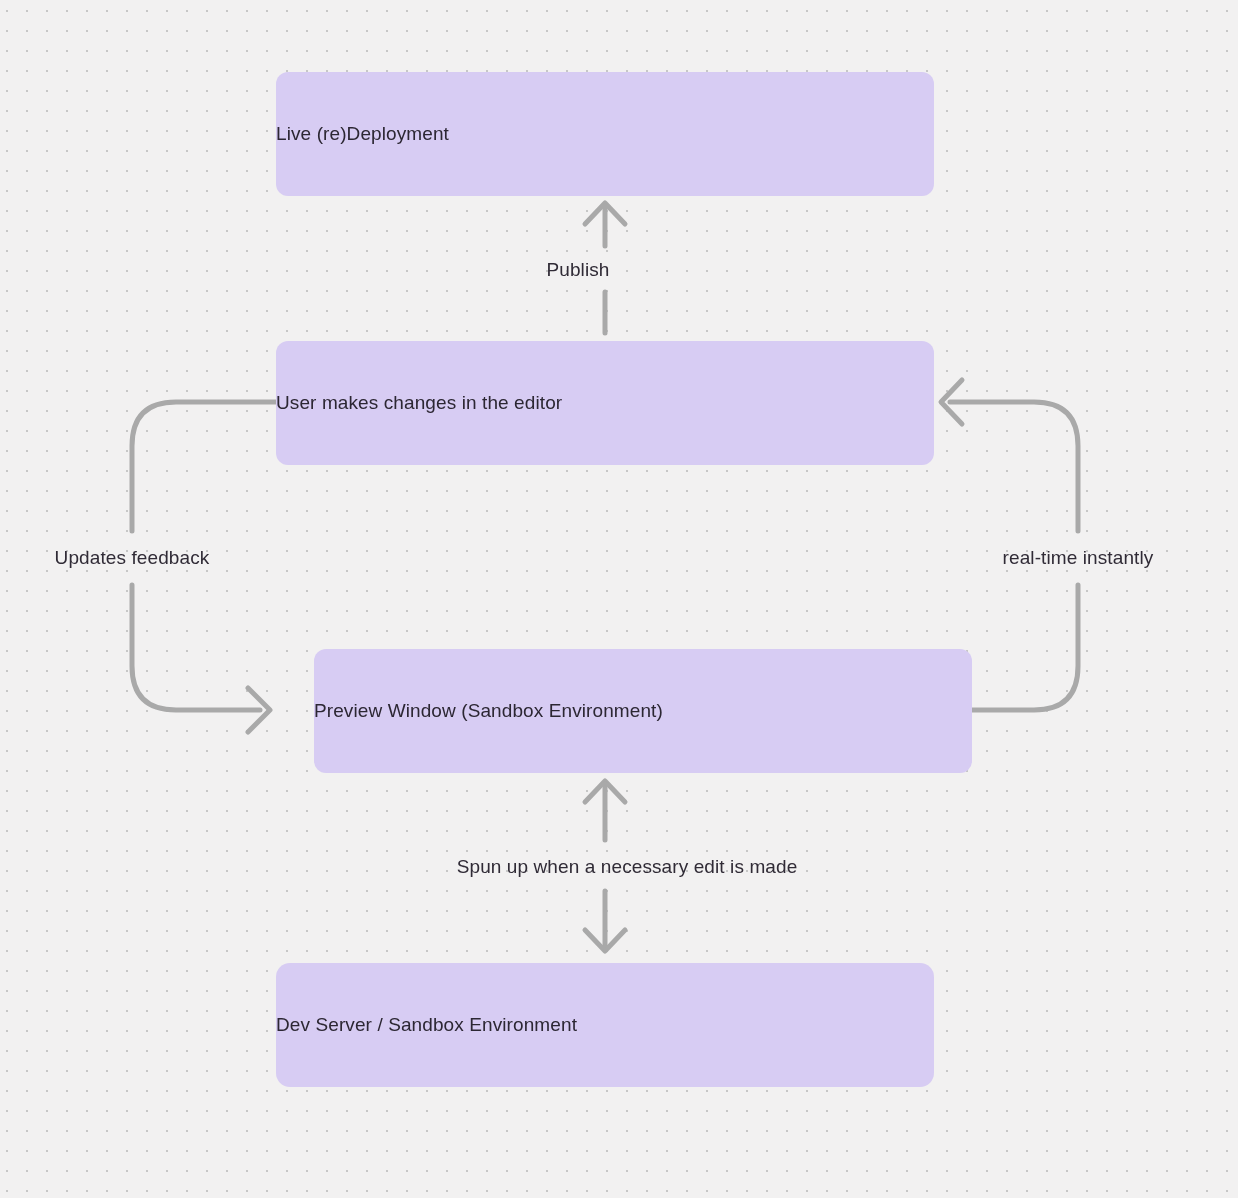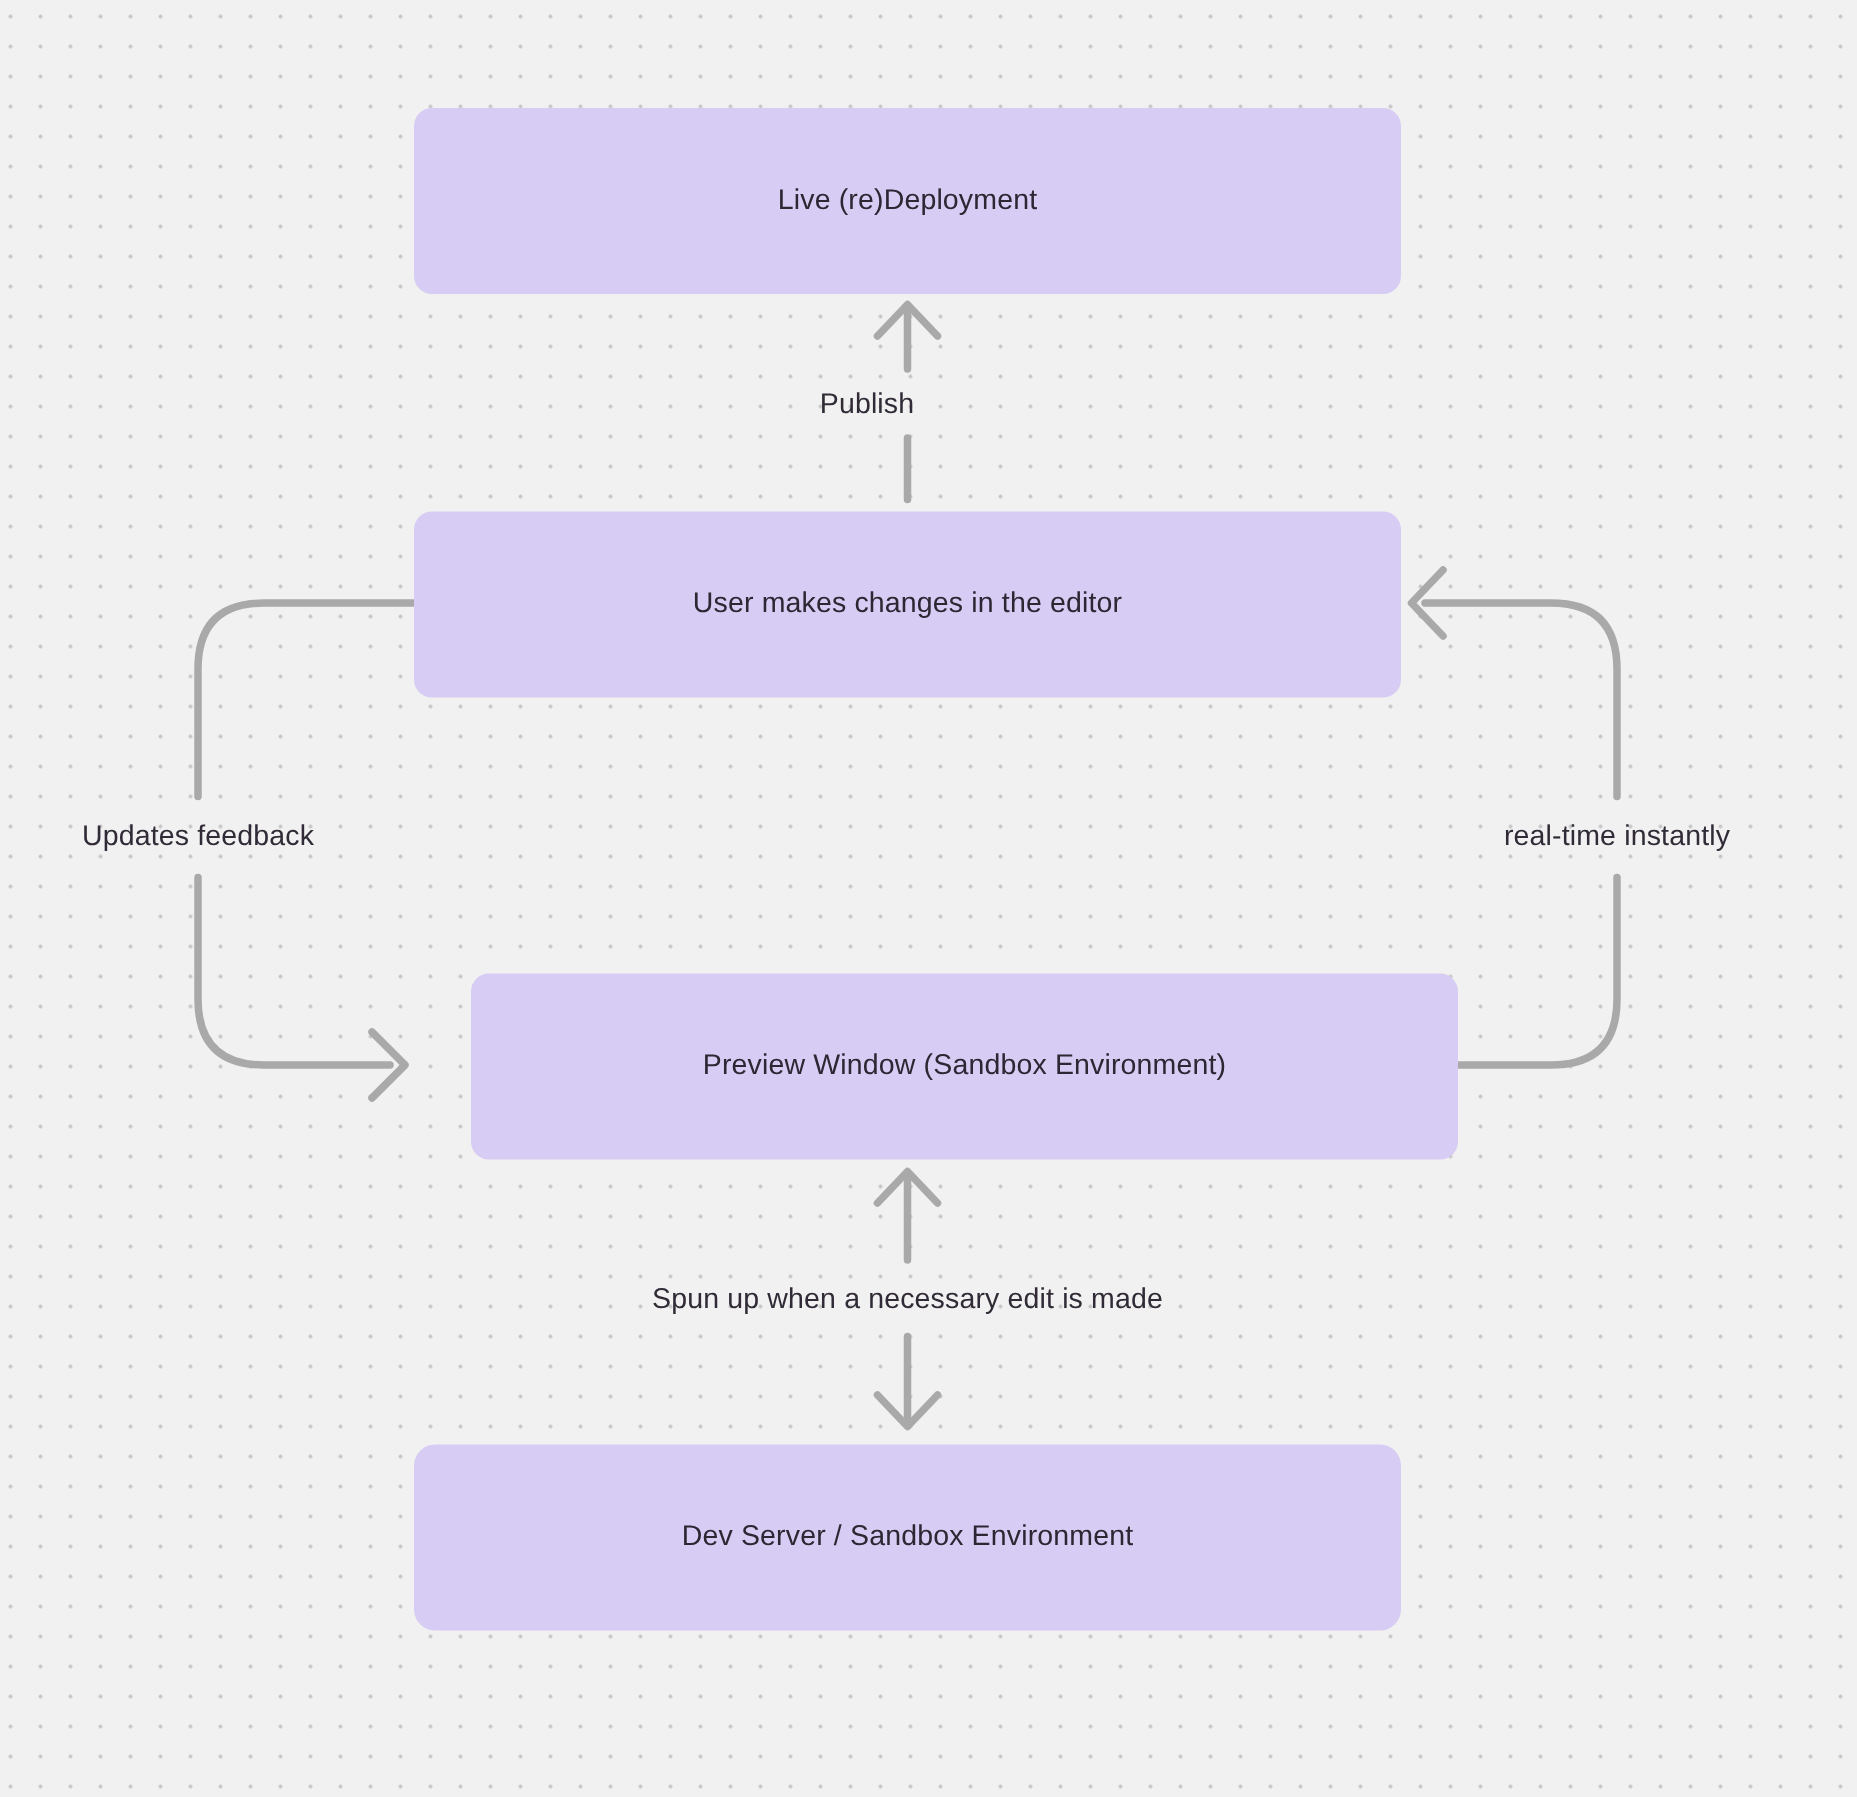--- a/index.html
+++ b/index.html
@@ -35,41 +35,41 @@
   }
   .node {
     position: absolute;
     left: 276px;
     width: 658px;
     height: 124px;
     background: #d7ccf3;
     border-radius: 12px;
     display: flex;
     align-items: center;
-    justify-content: center;
+    justify-content: flex-start;
     font-size: 19px;
     color: #2c2733;
     letter-spacing: 0.1px;
   }
   .node-live    { top: 72px;  }
   .node-user    { top: 341px; }
   .node-preview { top: 649px; margin-left: 38px; }
   .node-dev     { top: 963px; border-radius: 14px; }
   .edge-label {
     position: absolute;
     transform: translate(-50%, -50%);
     font-size: 19px;
     color: #302b36;
     white-space: nowrap;
     letter-spacing: 0.1px;
   }
   .label-publish  { left: 578px;  top: 270px; }
   .label-updates  { left: 132px;  top: 558px; }
   .label-feedback { left: 1078px; top: 558px; }
-  .label-spunup   { left: 605px;  top: 867px; }
+  .label-spunup   { left: 627px;  top: 867px; }
 </style>
 </head>
 <body>
 
 <div class="canvas">
 
   <svg class="arrows" viewBox="0 0 1238 1198" xmlns="http://www.w3.org/2000/svg">
 
     <g>
       <path d="M585 224 L605 203 L625 224"></path>

